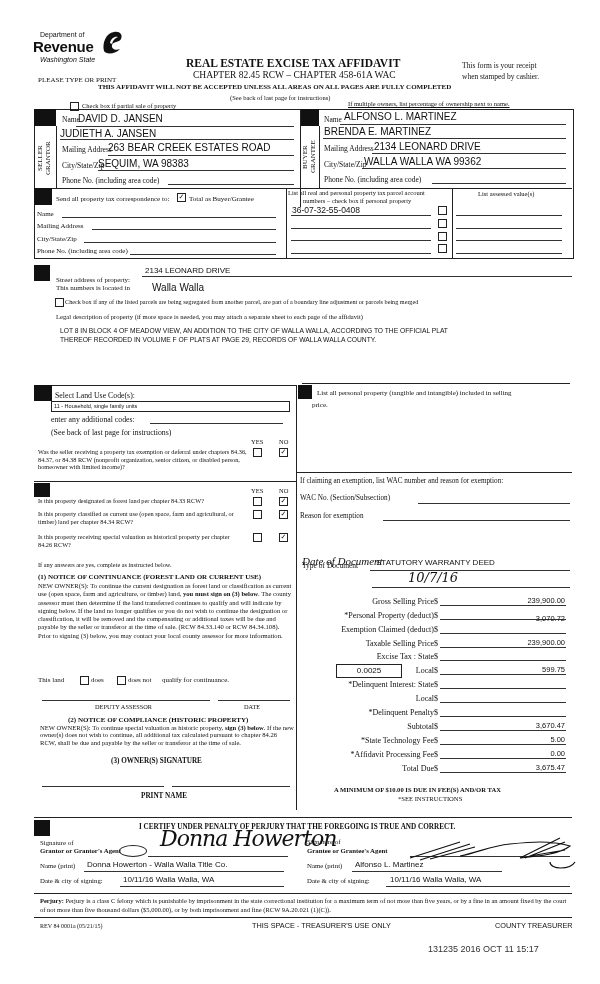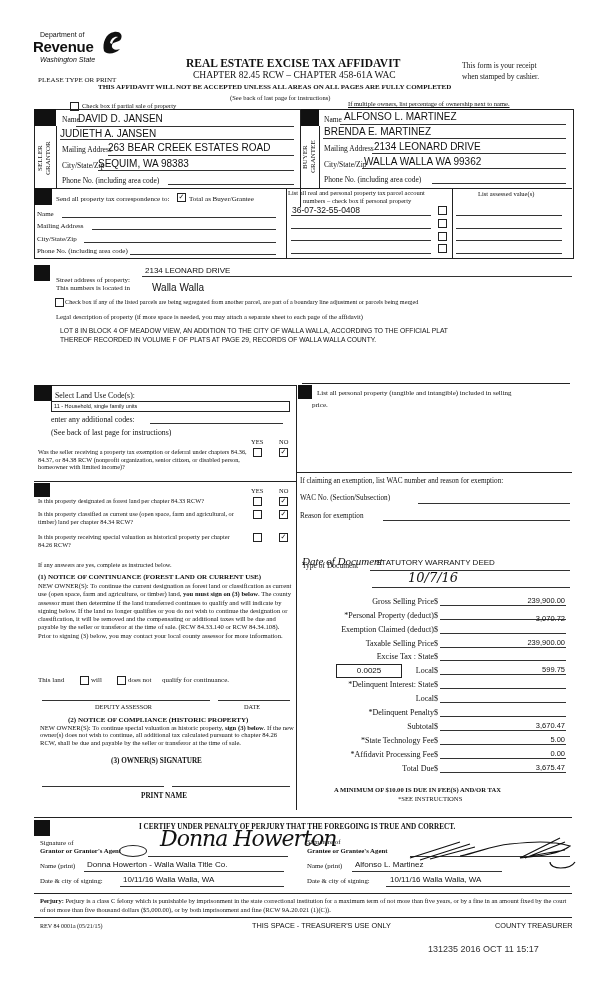--- a/index.html
+++ b/index.html
@@ -182,21 +182,21 @@
 
 <div class="lbl" style="left:38px;top:561px;font-size:6.3px;">If any answers are yes, complete as instructed below.</div>
 <div class="lbl bold" style="left:38px;top:573px;font-size:7px;">(1) NOTICE OF CONTINUANCE (FOREST LAND OR CURRENT USE)</div>
 <div class="para" style="left:38px;top:582px;width:254px;font-size:6.6px;line-height:8.3px;">
   <span>NEW OWNER(S): To continue the current designation as forest land or classification as current use (open space, farm and agriculture, or timber) land,</span>
   <b>you must sign on (3) below</b><span>. The county assessor must then determine if the land transferred continues to qualify and will indicate by signing below. If the land no longer qualifies or you do not wish to continue the designation or classification, it will be removed and the compensating or additional taxes will be due and payable by the seller or transferor at the time of sale. (RCW 84.33.140 or RCW 84.34.108). Prior to signing (3) below, you may contact your local county assessor for more information.</span>
 </div>
 
 <div class="lbl" style="left:38px;top:676px;font-size:7px;">This land</div>
 <div class="cb" style="left:80px;top:676px;"></div>
-<div class="lbl" style="left:91px;top:676px;font-size:7px;">will</div>
+<div class="lbl" style="left:91px;top:676px;font-size:7px;">does</div>
 <div class="cb" style="left:117px;top:676px;"></div>
 <div class="lbl" style="left:128px;top:676px;font-size:7px;">does not</div>
 <div class="lbl" style="left:162px;top:676px;font-size:7px;">qualify for continuance.</div>
 
 <div class="ul" style="left:42px;top:700px;width:168px;"></div>
 <div class="ul" style="left:218px;top:700px;width:72px;"></div>
 <div class="lbl" style="left:95px;top:703px;font-size:6.3px;">DEPUTY ASSESSOR</div>
 <div class="lbl" style="left:244px;top:703px;font-size:6.3px;">DATE</div>
 
 <div class="lbl bold" style="left:68px;top:716px;font-size:7px;">(2) NOTICE OF COMPLIANCE (HISTORIC PROPERTY)</div>

